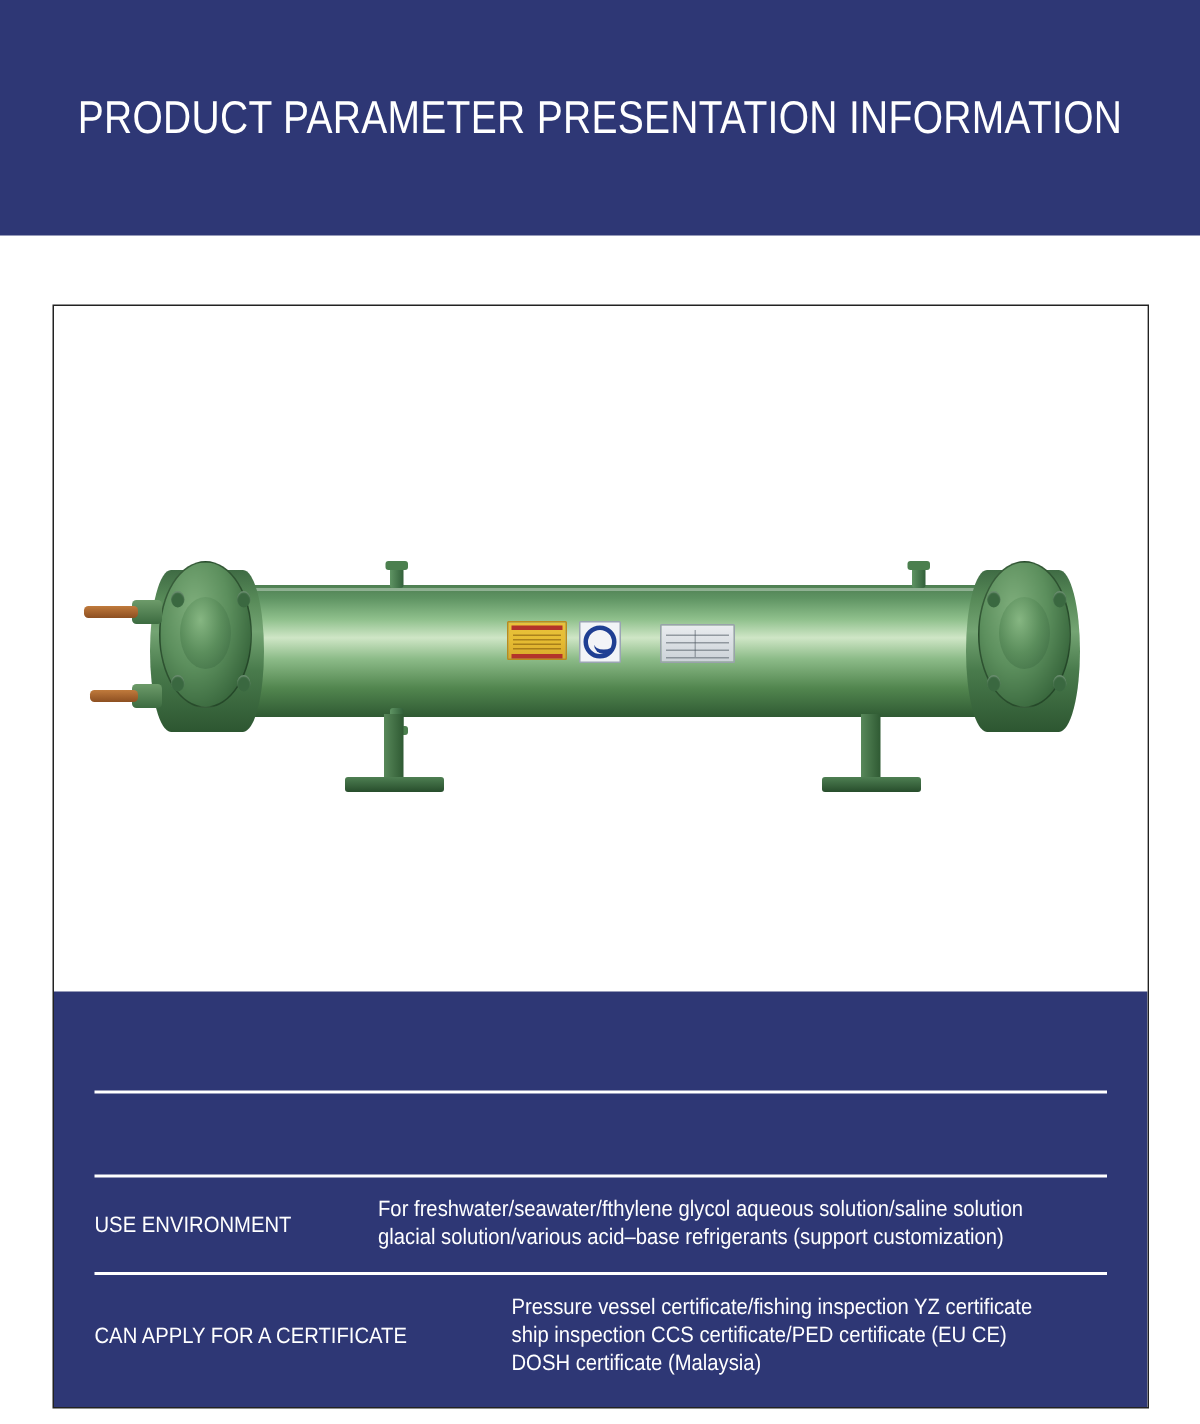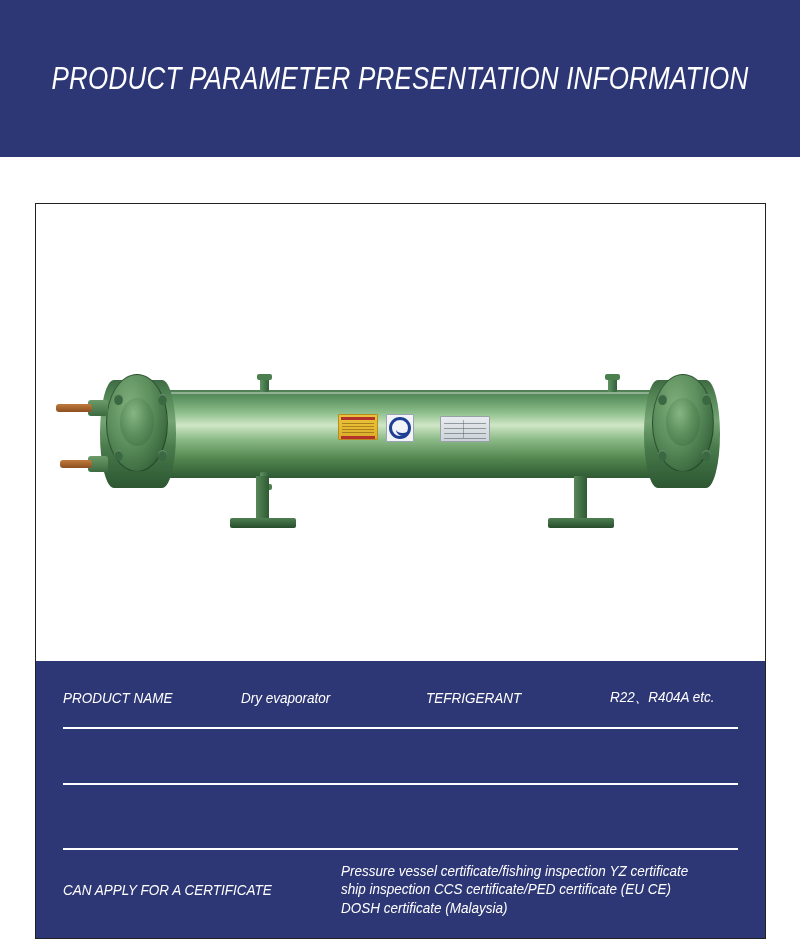--- a/index.html
+++ b/index.html
@@ -8,21 +8,20 @@
     height: 949px;
     background: #ffffff;
     font-family: "Liberation Sans", sans-serif;
     overflow: hidden;
   }
   .page {
     position: relative;
     width: 800px;
     height: 949px;
     background: #ffffff;
-    font-style: italic;
   }
 
   
   .header-banner {
     position: absolute;
     left: 0; top: 0;
     width: 800px;
     height: 157px;
     background: #2e3775;
     display: flex;
@@ -362,32 +361,33 @@
           <div class="pl" style="top:16px;"></div>
           <div class="pl" style="top:21px;"></div>
           <div class="pv" style="left:22px;"></div>
         </div>
 
       </div>
     </div>
 
     <div class="spec-table">
 
-      <div class="spec-row" style="top:22px; height:30px;">
-        <div class="cell lbl" style="left:27px;">PRODUCT NAME</div>
-        <div class="cell val" style="left:205px;">Dry evaporator</div>
-        <div class="cell lbl" style="left:390px;">TEFRIGERANT</div>
-        <div class="cell val" style="left:574px;">R22、R404A etc.</div>
+
+      <div class="divider" style="top:66px;"></div>
+
+
+      <div class="divider" style="top:122px;"></div>
+
+      <div class="spec-row" style="top:132px; height:46px;">
+        <div class="cell lbl" style="left:27px; top:16px;">USE ENVIRONMENT</div>
+        <div class="cell val-multi" style="left:216px; top:5px;">
+          <div>For freshwater/seawater/fthylene glycol aqueous solution/saline solution</div>
+          <div>glacial solution/various acid–base refrigerants (support customization)</div>
+        </div>
       </div>
-
-      <div class="divider" style="top:66px;"></div>
-
-
-      <div class="divider" style="top:122px;"></div>
-
 
       <div class="divider" style="top:187px;"></div>
 
       <div class="spec-row" style="top:198px; height:66px;">
         <div class="cell lbl" style="left:27px; top:24px;">CAN APPLY FOR A CERTIFICATE</div>
         <div class="cell val-multi" style="left:305px; top:5px;">
           <div>Pressure vessel certificate/fishing inspection YZ certificate</div>
           <div>ship inspection CCS certificate/PED certificate (EU CE)</div>
           <div>DOSH certificate (Malaysia)</div>
         </div>

